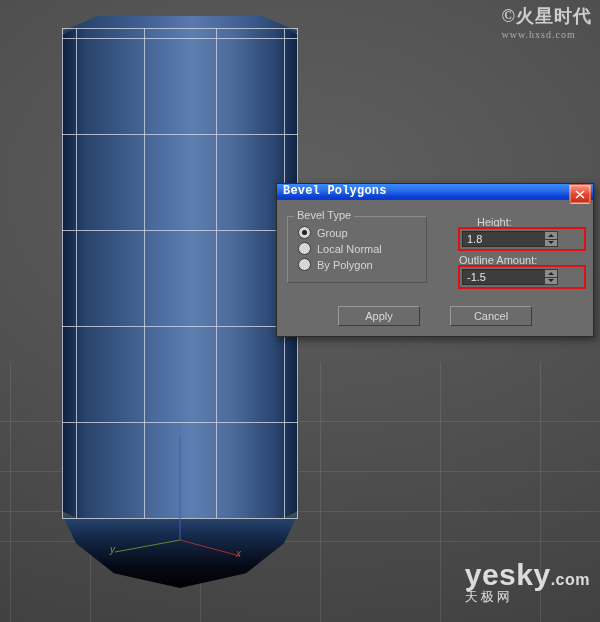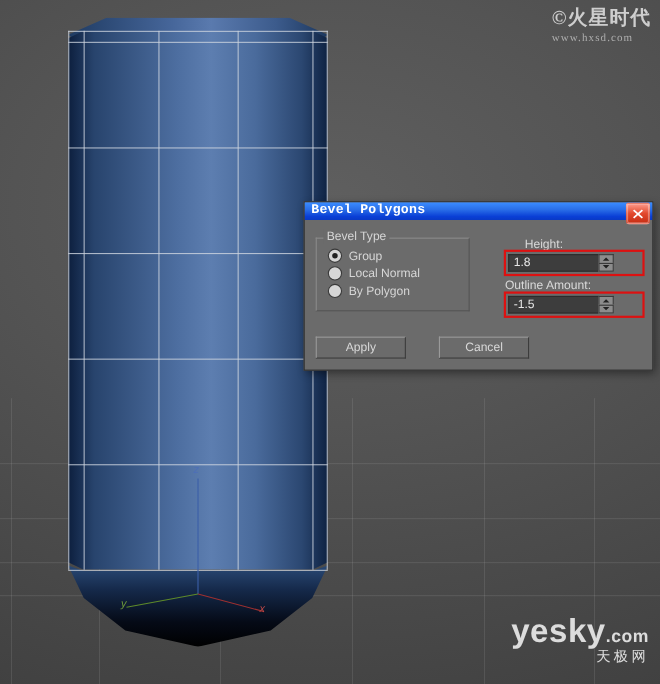--- a/index.html
+++ b/index.html
@@ -24,21 +24,21 @@
   .hwire{height:1px;left:0;width:236px}
   .vwire{width:1px;top:12px;height:490px}
   
   .axis{position:absolute;left:110px;top:410px;width:140px;height:150px;pointer-events:none}
   .axis line{stroke-width:1}
   .axis-lbl{position:absolute;font-size:10px;font-style:italic}
   
   .wm-top{position:absolute;right:8px;top:4px;color:#dcdcdc;opacity:.9;text-align:left;font-family:Liberation Serif, serif}
   .wm-top .big{font-size:18px;font-weight:bold;letter-spacing:1px}
   .wm-top .sm{font-size:10px;letter-spacing:1px;color:#b8b8b8}
-  .wm-bot{position:absolute;right:10px;bottom:16px;color:#e9e9e9;opacity:.92;text-align:right;font-family:Arial,sans-serif}
+  .wm-bot{position:absolute;right:10px;bottom:16px;color:#e9e9e9;opacity:.92;font-family:Arial,sans-serif}
   .wm-bot .big{font-size:30px;font-weight:bold;letter-spacing:.5px}
   .wm-bot .sm{font-size:13px;letter-spacing:3px;display:block;margin-top:-4px}
   
   .dlg{position:absolute;left:276px;top:183px;width:316px;background:#6b6b6b;border:1px solid #2b2b2b;box-shadow:2px 3px 8px rgba(0,0,0,.45)}
   .titlebar{height:16px;background:linear-gradient(180deg,#3b8cff 0%,#2a6fe8 40%,#0a3fd6 80%,#0939c6 100%);display:flex;align-items:flex-start;padding:0 2px 0 6px;color:#fff;font-size:12px;font-family:Liberation Mono, monospace;}
   .titlebar .title{flex:1;font-weight:bold;letter-spacing:.2px}
   .close{width:20px;height:18px;background:linear-gradient(180deg,#ff9d8f,#e2492d 50%,#c62d13);border:1px solid #fff3;border-radius:3px;display:flex;align-items:center;justify-content:center;color:#fff;font-weight:bold;font-size:12px;box-shadow:inset 0 0 0 1px #ffffff55}
   .close svg{display:block}
   .dlg-body{padding:12px 10px 10px 10px}
   .fieldset{border:1px solid #555;border-top-color:#8a8a8a;border-left-color:#8a8a8a;padding:6px 10px 8px 10px;width:118px;float:left;position:relative;margin-top:4px}
@@ -50,21 +50,21 @@
   .rcol .lbl{display:block;text-align:left;margin:2px 0 2px 34px;color:#d9d9d9}
   .spinwrap{margin:0 0 6px 18px;display:flex;align-items:flex-start}
   .spinwrap.hl{outline:2px solid #d11;outline-offset:1px;padding:1px}
   .spin{display:flex;width:96px;height:16px}
   .spin input{flex:1;min-width:0;background:#3d3d3d;border:1px solid #2c2c2c;border-right:none;color:#e6e6e6;font-size:11px;padding:1px 4px;outline:none}
   .spinbtns{display:flex;flex-direction:column;width:14px}
   .spinbtns button{flex:1;background:#8c8c8c;border:1px solid #3a3a3a;padding:0;display:flex;align-items:center;justify-content:center;cursor:pointer}
   .spinbtns button:first-child{border-bottom:none}
   .tri{width:0;height:0;border-left:3px solid transparent;border-right:3px solid transparent}
   .tri.up{border-bottom:3px solid #222}.tri.dn{border-top:3px solid #222}
-  .btnrow{clear:both;display:flex;gap:30px;padding-top:14px}
+  .btnrow{clear:both;display:flex;gap:30px;justify-content:center;padding-top:14px}
   .btn{width:82px;height:20px;background:#6b6b6b;border:1px solid #3c3c3c;border-top-color:#9a9a9a;border-left-color:#9a9a9a;color:#d8d8d8;font-size:11px;cursor:pointer}
   .clearfix::after{content:"";display:block;clear:both}
 </style>
 </head>
 <body>
 
 <div class="scene">
 
   <div class="grid-line" style="bottom:80px"></div>
   <div class="grid-line" style="bottom:110px"></div>

